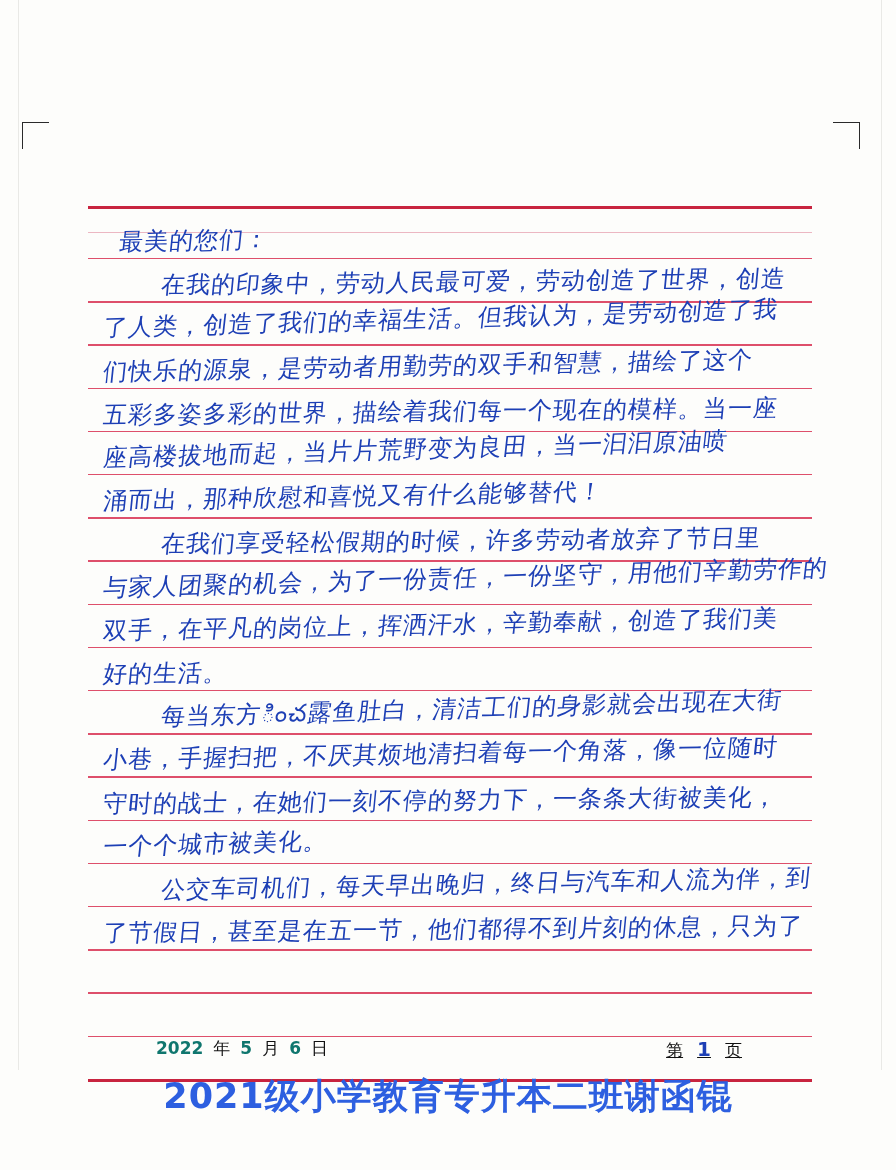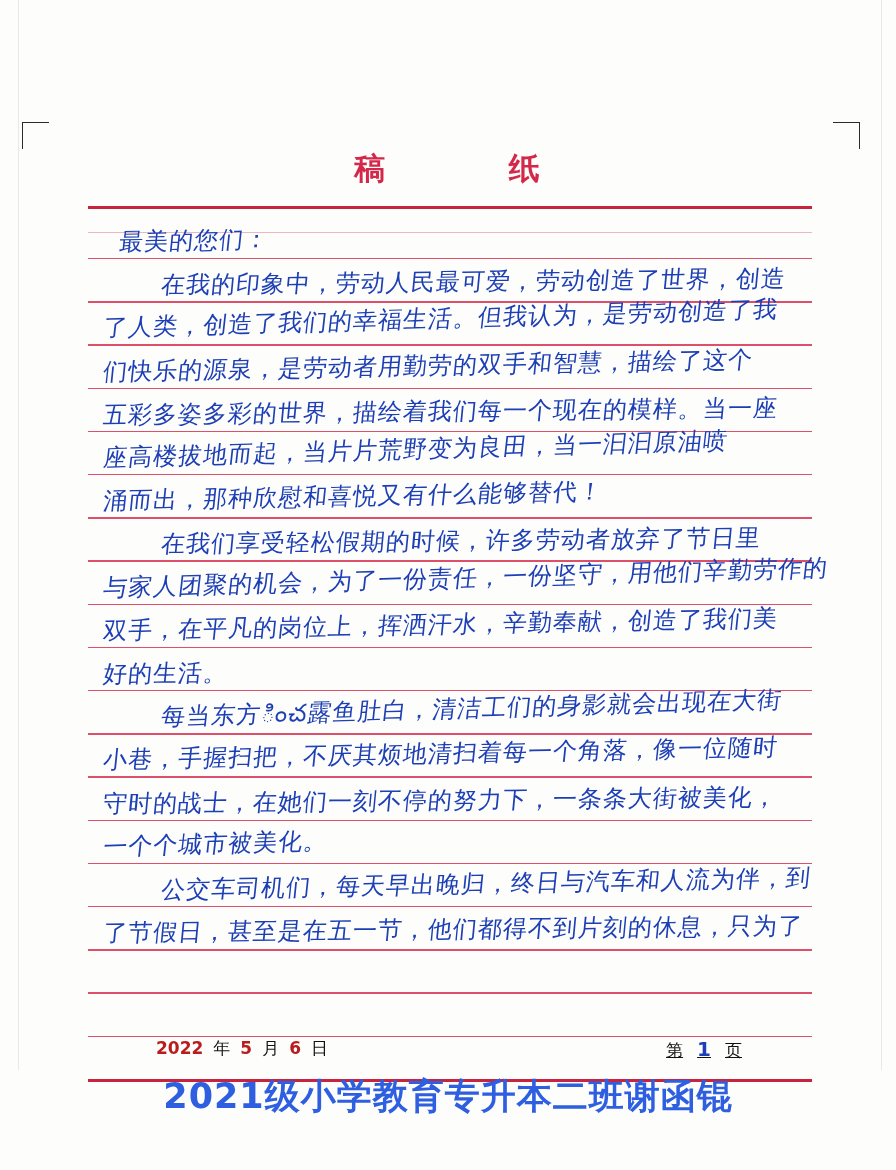--- a/index.html
+++ b/index.html
@@ -112,21 +112,21 @@
     color: #111;
     font-family: "DejaVu Sans", sans-serif;
     font-size: 17px;
   }
   #footer .date {
     position: absolute;
     left: 58px; top: 2px;
     white-space: nowrap;
   }
   #footer .date .num {
-    color: #b91c1c;
+    color: #0f766e;
     font-weight: bold;
     padding: 0 10px;
   }
   #footer .pageno {
     position: absolute;
     right: 70px; top: 2px;
     white-space: nowrap;
     text-decoration: underline;
   }
   #footer .pageno .num {
@@ -154,25 +154,20 @@
 <body>
 
 <div id="sheet">
 
   <div class="paper-edge-left"></div>
   <div class="paper-edge-right"></div>
 
   <div class="crop tl"></div>
   <div class="crop tr"></div>
 
-  <div id="heading">
-    <span>稿</span>
-    <span class="gap"></span>
-    <span>纸</span>
-  </div>
 
   <div id="ruled">
 
   <div class="rule top-thick" style="top: 6px;"></div>
       <div class="rule faint" style="top: 32px;"></div>
       <div class="rule" style="top: 58px;"></div>
       <div class="rule" style="top: 101.2px;"></div>
       <div class="rule" style="top: 144.4px;"></div>
       <div class="rule" style="top: 187.6px;"></div>
       <div class="rule" style="top: 230.8px;"></div>

